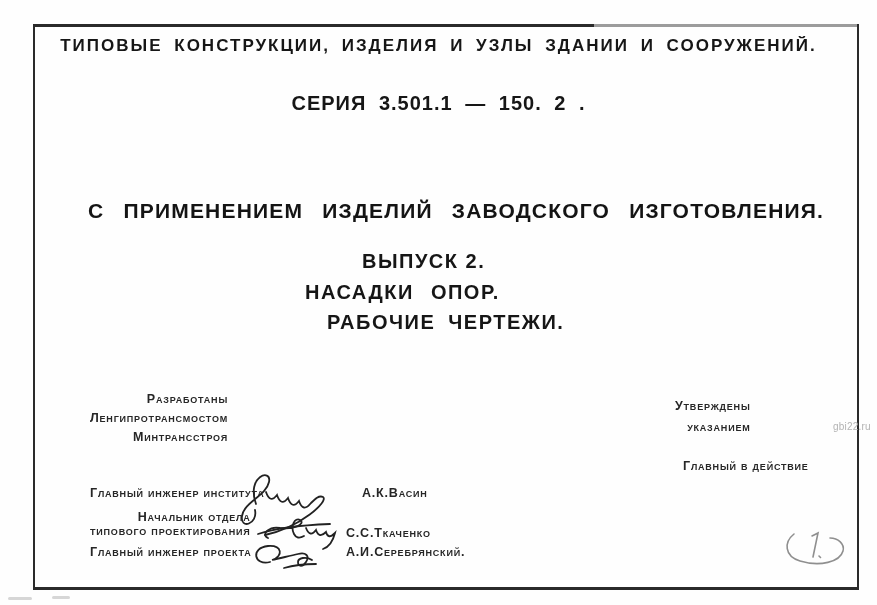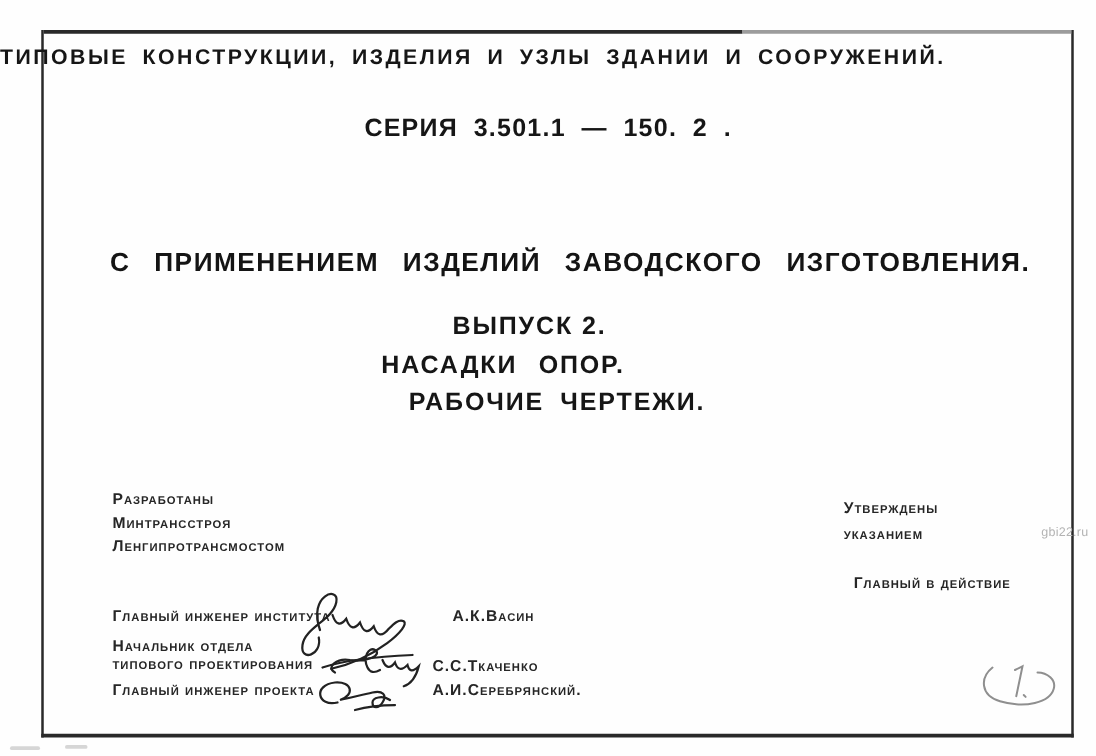--- a/index.html
+++ b/index.html
@@ -35,20 +35,21 @@
     position: absolute;
     left: 68%; top: 0;
     width: 32%; height: 3px;
     background: #9c9c9c;
   }
   .txt { position: absolute; white-space: nowrap; }
 
   
   .header-line {
     left: 0; right: 0; top: 36px;
+    text-align: center;
     font-size: 17px;
     font-weight: bold;
     letter-spacing: 2px;
     word-spacing: 5px;
     color: #161616;
   }
   .series-line {
     left: 0; right: 0; top: 92px;
     text-align: center;
     font-size: 20px;
@@ -97,20 +98,21 @@
     color: #161616;
   }
 
   
   .small-hand {
     font-weight: bold;
     font-variant: small-caps;
     font-size: 12.5px;
     letter-spacing: 0.8px;
     color: #262626;
+    text-align: right;
   }
   .credits-left { left: 90px; top: 390px; line-height: 19px; white-space: nowrap; }
   .approved-block { left: 675px; top: 396px; line-height: 21px; white-space: nowrap; }
   .effective-line { left: 683px; top: 459px; }
 
   .sig-label { left: 90px; line-height: 14px; }
   .sig-label-1 { top: 486px; }
   .sig-label-2 { top: 510px; }
   .sig-label-3 { top: 545px; }
   .sig-name { left: 346px; }
@@ -151,22 +153,22 @@
 
   <div class="txt header-line">ТИПОВЫЕ КОНСТРУКЦИИ, ИЗДЕЛИЯ И УЗЛЫ ЗДАНИИ И СООРУЖЕНИЙ.</div>
   <div class="txt series-line">СЕРИЯ 3.501.1 — 150. 2 .</div>
   <div class="txt title-line2">С ПРИМЕНЕНИЕМ ИЗДЕЛИЙ ЗАВОДСКОГО ИЗГОТОВЛЕНИЯ.</div>
   <div class="txt issue-line">ВЫПУСК 2.</div>
   <div class="txt subtitle-line1">НАСАДКИ ОПОР.</div>
   <div class="txt subtitle-line2">РАБОЧИЕ ЧЕРТЕЖИ.</div>
 
   <div class="txt small-hand credits-left">
     <div>Разработаны</div>
+    <div>Ленгипротрансмостом</div>
     <div>Минтрансстроя</div>
-    <div>Ленгипротрансмостом</div>
   </div>
 
   <div class="txt small-hand approved-block">
     <div>Утверждены</div>
     <div>указанием</div>
   </div>
   <div class="txt small-hand effective-line">Главный в действие</div>
 
   <div class="txt small-hand sig-label sig-label-1">Главный инженер института</div>
   <div class="txt small-hand sig-label sig-label-2">

